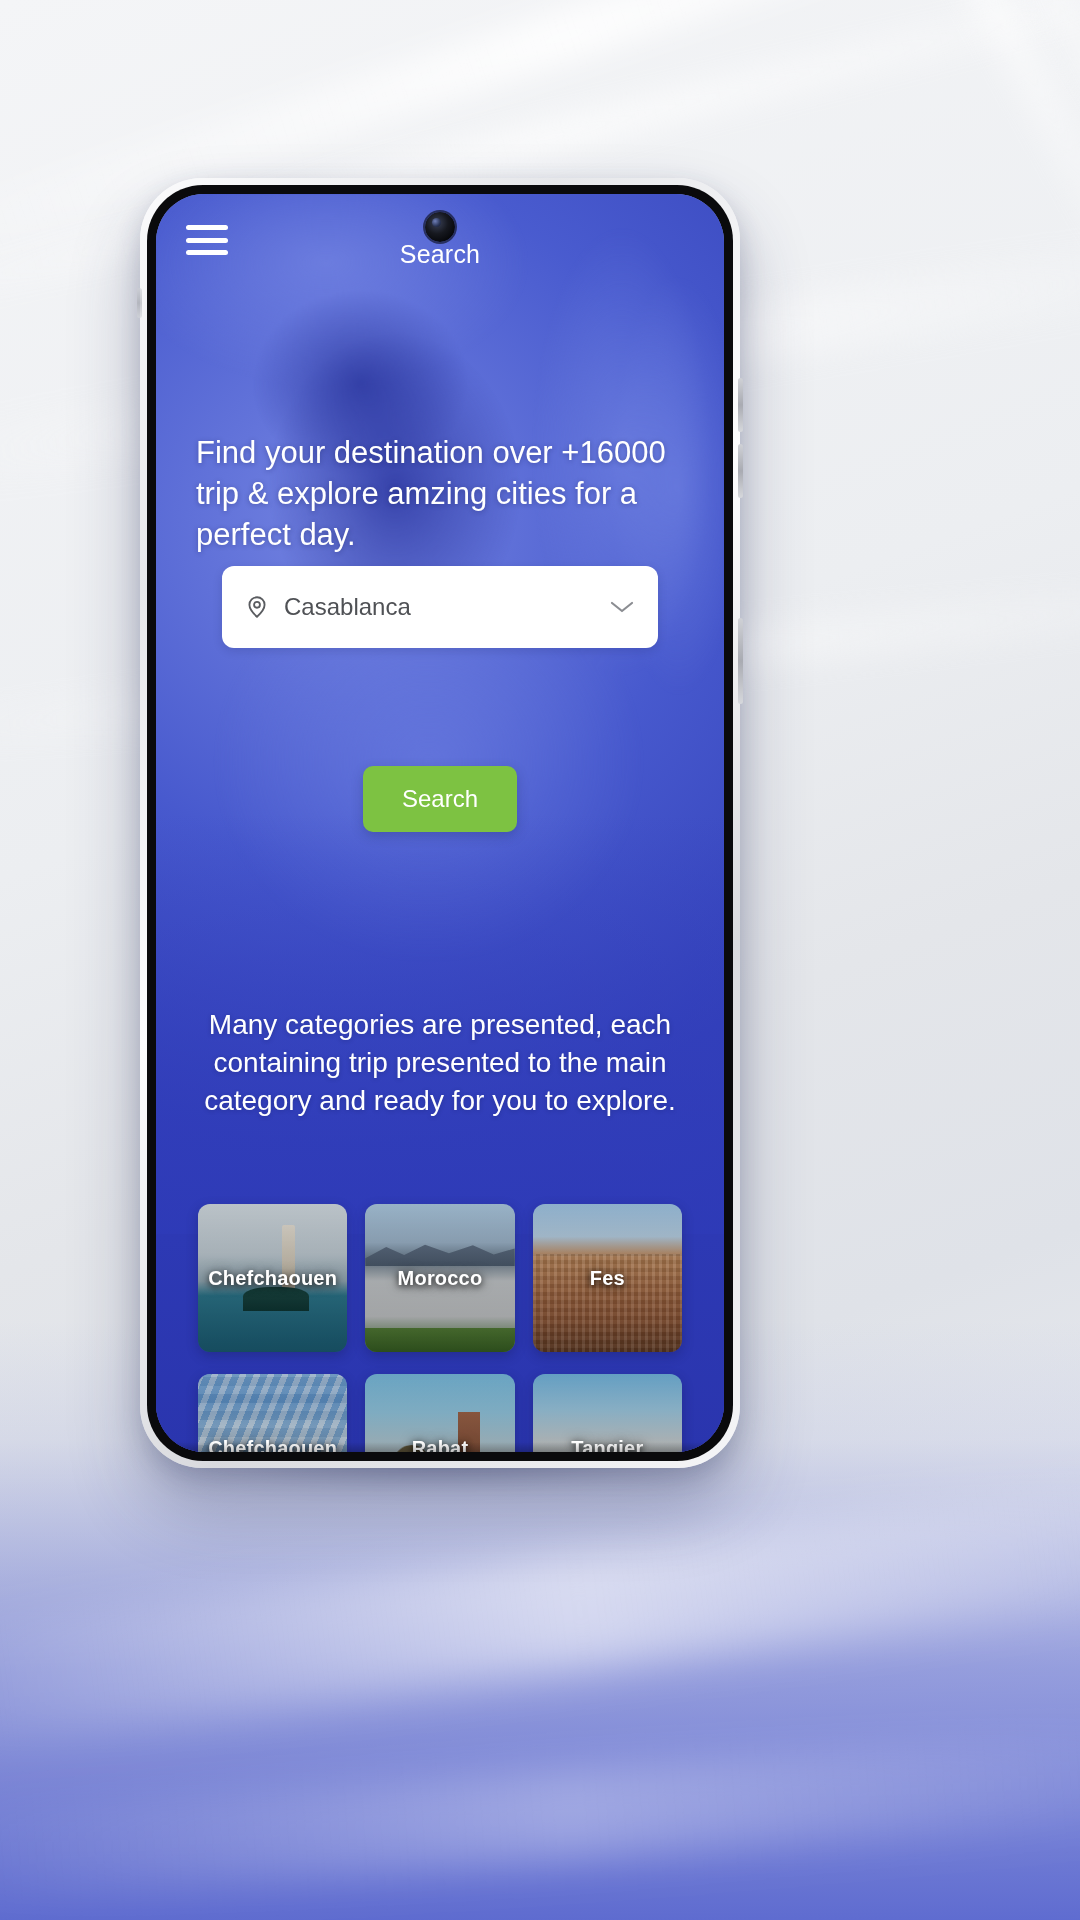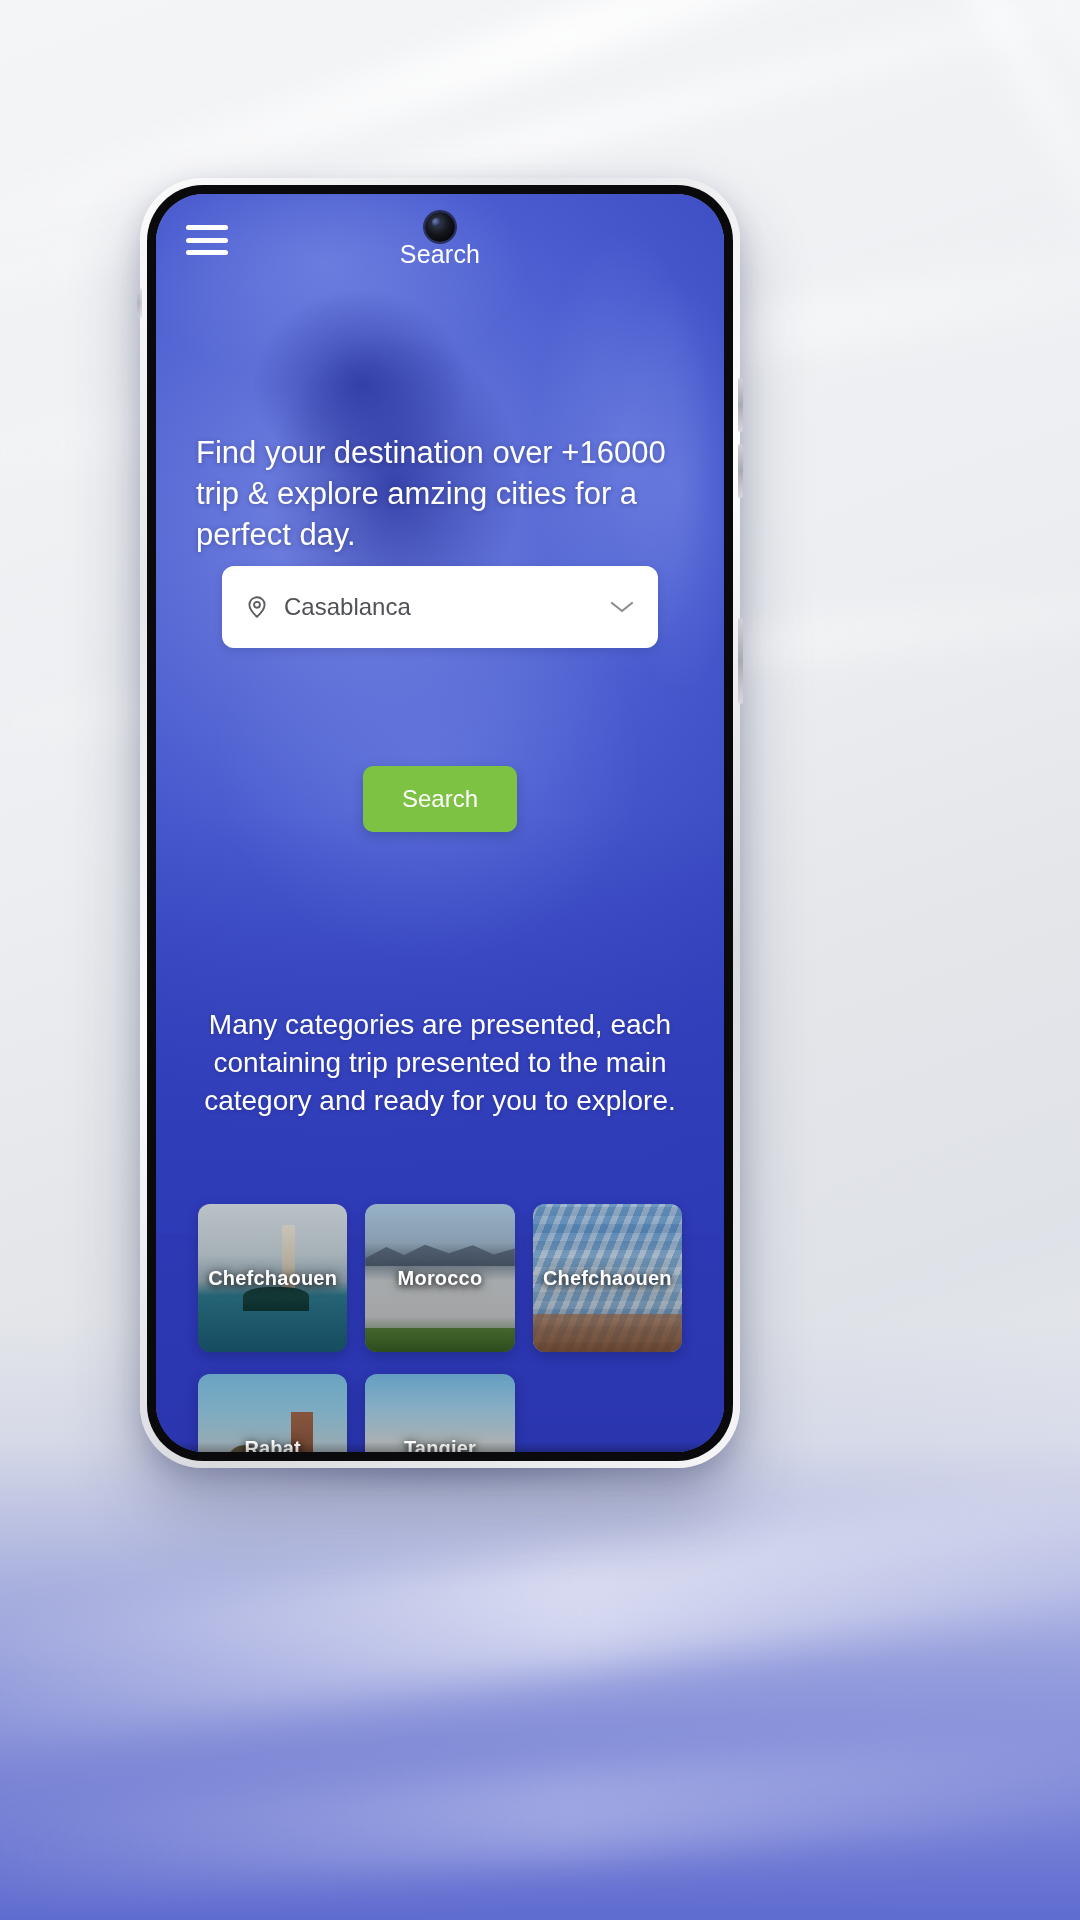--- a/index.html
+++ b/index.html
@@ -361,20 +361,25 @@
           <div class="art art-casablanca"></div>
           <div class="shade"></div>
           <div class="cname">Chefchaouen</div>
         </div>
         <div class="city-card">
           <div class="art art-tetouan"></div>
           <div class="shade"></div>
           <div class="cname">Morocco</div>
         </div>
         <div class="city-card">
+          <div class="art art-fes"></div>
+          <div class="shade"></div>
+          <div class="cname">Fes</div>
+        </div>
+        <div class="city-card">
           <div class="art art-chefchaouen"></div>
           <div class="shade"></div>
           <div class="cname">Chefchaouen</div>
         </div>
         <div class="city-card">
           <div class="art art-rabat"></div>
           <div class="shade"></div>
           <div class="cname">Rabat</div>
         </div>
         <div class="city-card">

